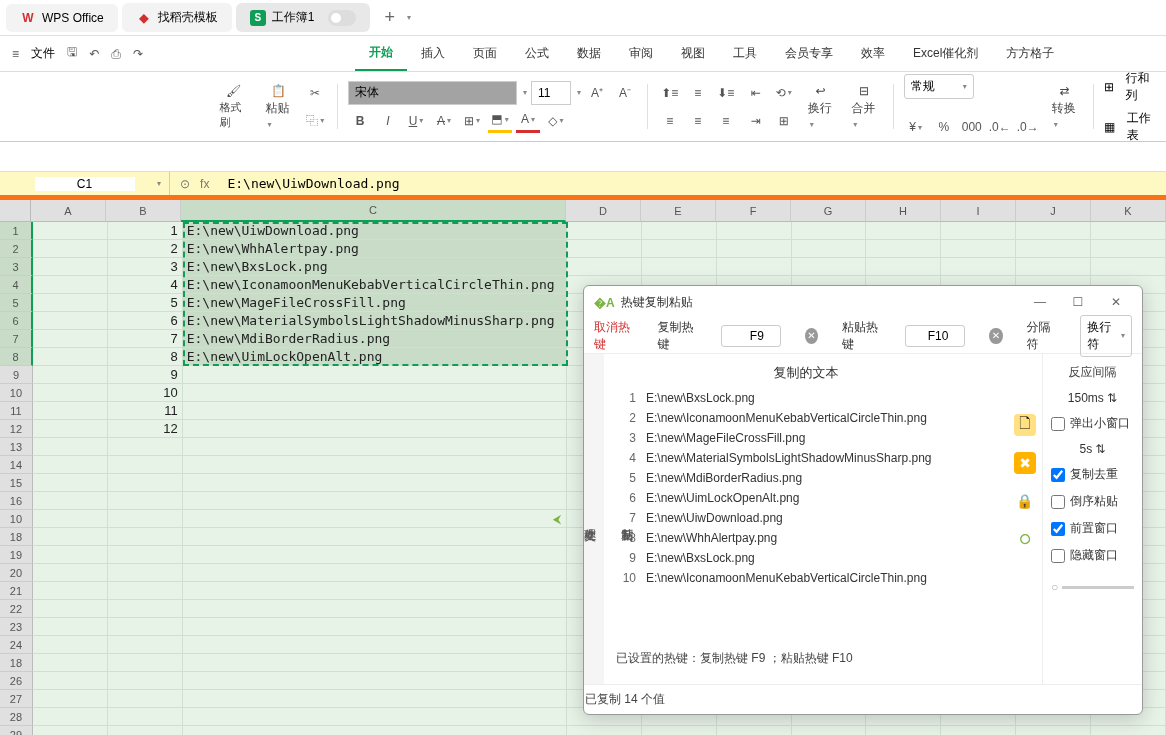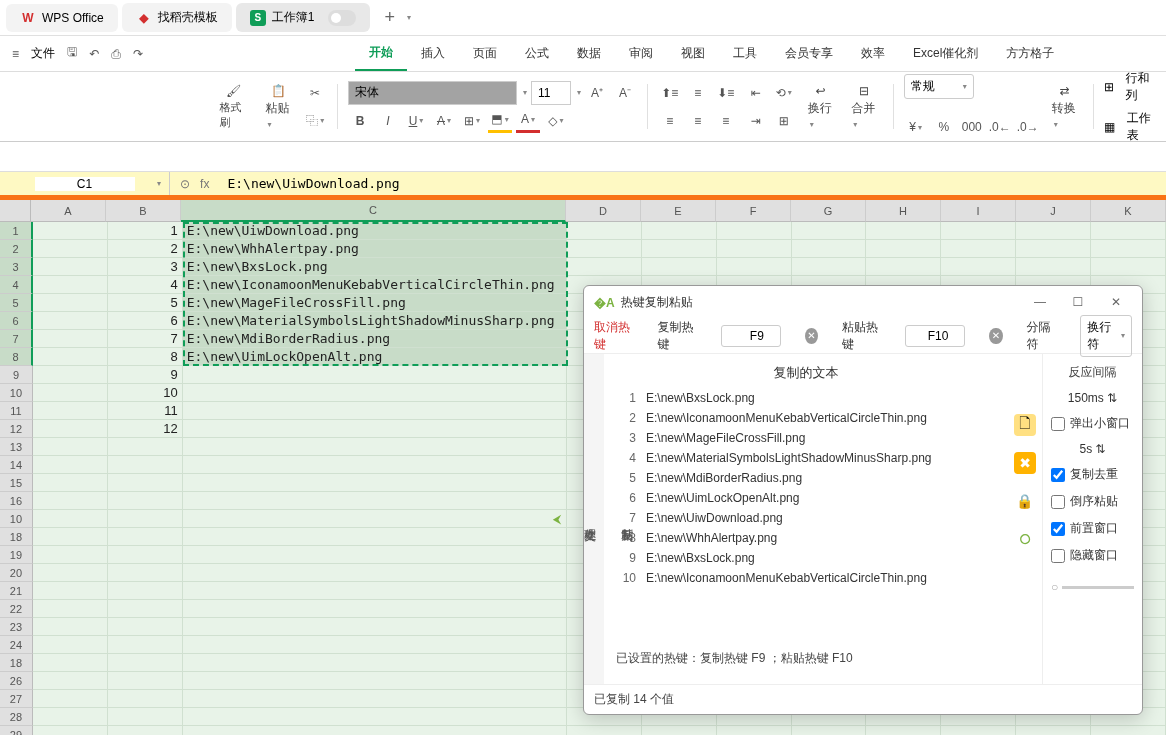--- a/index.html
+++ b/index.html
@@ -75,21 +75,21 @@
 .dlg-list-row{display:flex;padding:3px 4px;gap:10px;font-size:12.5px;color:#333}
 .dlg-list-num{width:18px;text-align:right;color:#666}
 .dlg-status{padding:6px 2px;color:#444;font-size:12px;line-height:1.6}
 .dlg-icons{width:34px;display:flex;flex-direction:column;align-items:center;gap:16px;padding-top:60px}
 .dlg-icon{width:22px;height:22px;border-radius:4px;display:flex;align-items:center;justify-content:center;font-size:14px}
 .dlg-right{width:100px;padding:10px 8px;display:flex;flex-direction:column;gap:10px;font-size:12px;color:#333;border-left:1px solid #eee}
 .dlg-right-title{text-align:center;color:#444}
 .dlg-right-val{text-align:center}
 .dlg-chk{display:flex;align-items:center;gap:5px}
 .dlg-chk input{width:14px;height:14px}
-.dlg-footer{padding:6px 10px;border-top:1px solid #eee;color:#444;font-size:12px}
+.dlg-footer{padding:6px 1px;border-top:1px solid #eee;color:#444;font-size:12px}
 </style>
 </head>
 <body>
 
 <div class="title-bar">
   <div class="tab light">
     <span class="tab-icon wps-icon">W</span>
     <span>WPS Office</span>
   </div>
   <div class="tab light">

